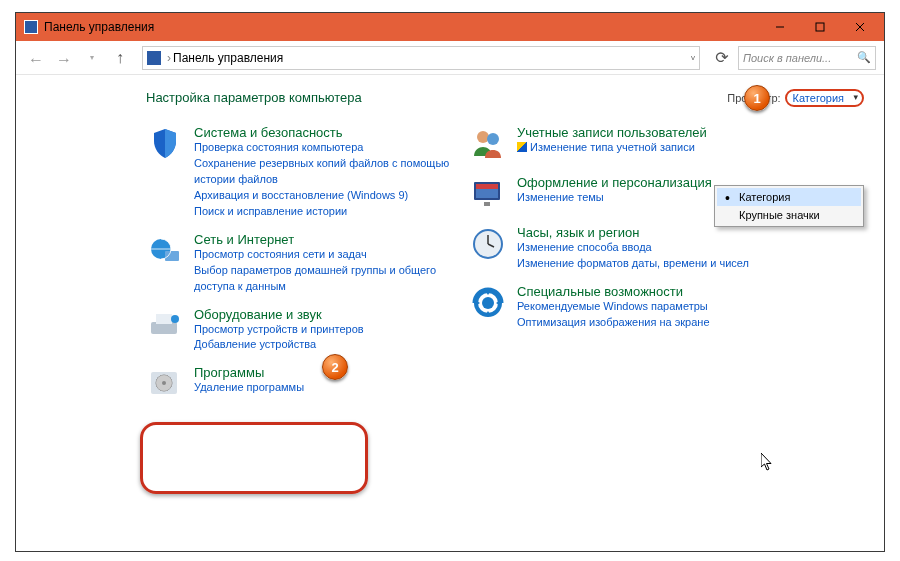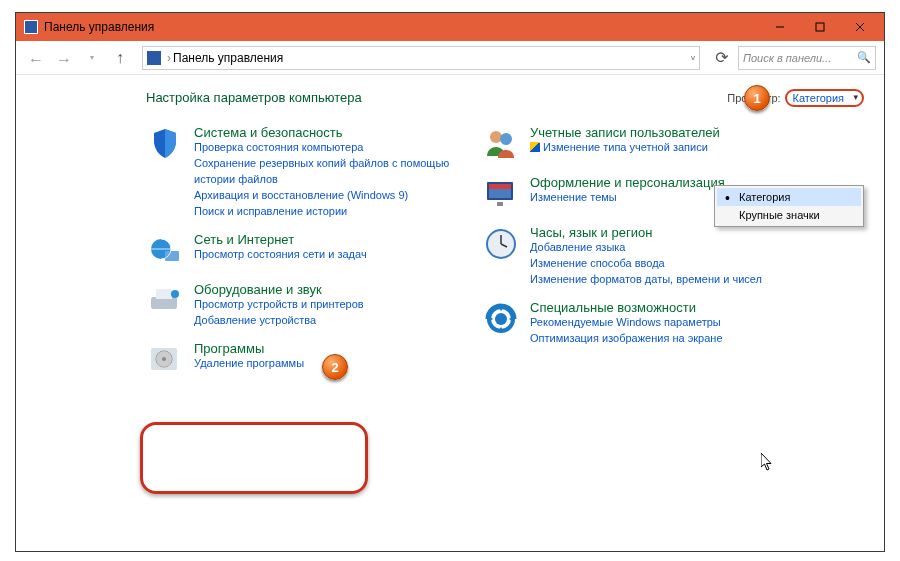--- a/index.html
+++ b/index.html
@@ -25,21 +25,21 @@
   .search { width: 138px; height: 24px; border: 1px solid #ccc; display: flex; align-items: center; padding: 0 4px; font-size: 11px; color: #888; font-style: italic; }
   .search .mag { margin-left: auto; color: #555; font-style: normal; }
 
   .content { flex: 1; padding: 14px 20px; position: relative; overflow: hidden; }
   .header-row { display: flex; align-items: baseline; margin-bottom: 18px; padding-left: 110px; }
   .header-row h1 { font-size: 13px; font-weight: normal; color: #015b30; flex: 1; }
   .view-label { font-size: 11px; color: #444; margin-right: 4px; }
   .view-btn { border: 2px solid #d63b1a; border-radius: 12px; padding: 1px 18px 1px 6px; font-size: 11px; color: #0b57c7; position: relative; background: #fff; }
   .view-btn::after { content: "▾"; position: absolute; right: 4px; top: 1px; font-size: 9px; color: #333; }
 
-  .columns { display: flex; gap: 16px; padding-left: 110px; }
+  .columns { display: flex; gap: 3px; padding-left: 110px; }
   .col { flex: 1; max-width: 320px; }
   .cat { display: flex; margin-bottom: 12px; }
   .cat-icon { width: 38px; height: 38px; flex-shrink: 0; margin-right: 10px; display: flex; align-items: center; justify-content: center; }
   .cat-body { flex: 1; font-size: 11px; }
   .cat-title { color: #016b2e; font-size: 13px; margin-bottom: 2px; }
   .cat-link { color: #0b57c7; display: block; line-height: 1.45; }
   .cat-link.shield::before { content: ""; display: inline-block; width: 10px; height: 10px; background: linear-gradient(135deg,#ffcb00 50%,#0b57c7 50%); margin-right: 3px; vertical-align: -1px; }
 
   .highlight-box { position: absolute; border: 3px solid #c92f1c; border-radius: 16px; left: 124px; top: 347px; width: 228px; height: 72px; pointer-events: none; box-shadow: 0 2px 4px rgba(0,0,0,0.35); }
 
@@ -131,20 +131,21 @@
           <div class="cat-icon i-net">
             <svg viewBox="0 0 36 36">
                 <circle cx="14" cy="16" r="10" fill="#2c8fd9"></circle>
                 <rect x="18" y="18" width="14" height="10" rx="1" fill="#6aa8e0"></rect>
                 <path d="M14 6a10 10 0 010 20M4 16h20" stroke="#fff" stroke-width="0.8" fill="none"></path>
               </svg>
           </div>
           <div class="cat-body">
             <a class="cat-title">Сеть и Интернет</a>
             <a class="cat-link">Просмотр состояния сети и задач</a>
+            <a class="cat-link">Выбор параметров домашней группы и общего доступа к данным</a>
           </div>
         </div>
 
         <div class="cat">
           <div class="cat-icon i-hw">
             <svg viewBox="0 0 36 36">
                 <rect x="4" y="14" width="26" height="12" rx="2" fill="#b8c4d0"></rect>
                 <rect x="9" y="6" width="16" height="10" fill="#e8eef4"></rect>
                 <circle cx="28" cy="11" r="4" fill="#2c8fd9"></circle>
               </svg>
@@ -208,21 +209,20 @@
         <div class="cat">
           <div class="cat-icon i-clock">
             <svg viewBox="0 0 36 36">
                 <circle cx="18" cy="18" r="14" fill="#e8eef4" stroke="#3a7ac0" stroke-width="2"></circle>
                 <line x1="18" y1="18" x2="18" y2="9" stroke="#333" stroke-width="1.5"></line>
                 <line x1="18" y1="18" x2="24" y2="21" stroke="#333" stroke-width="1.5"></line>
               </svg>
           </div>
           <div class="cat-body">
             <a class="cat-title">Часы, язык и регион</a>
-            <a class="cat-link">Добавление языка</a>
             <a class="cat-link">Изменение способа ввода</a>
             <a class="cat-link">Изменение форматов даты, времени и чисел</a>
           </div>
         </div>
 
         <div class="cat">
           <div class="cat-icon i-access">
             <svg viewBox="0 0 36 36">
                 <circle cx="18" cy="18" r="14" fill="#1a7ac7"></circle>
                 <circle cx="18" cy="18" r="10" fill="#fff"></circle>

